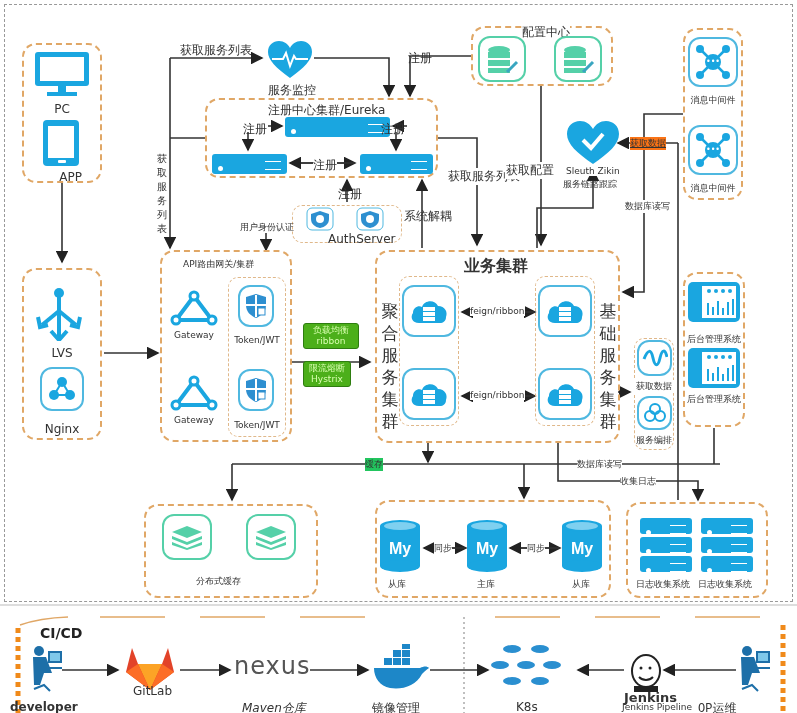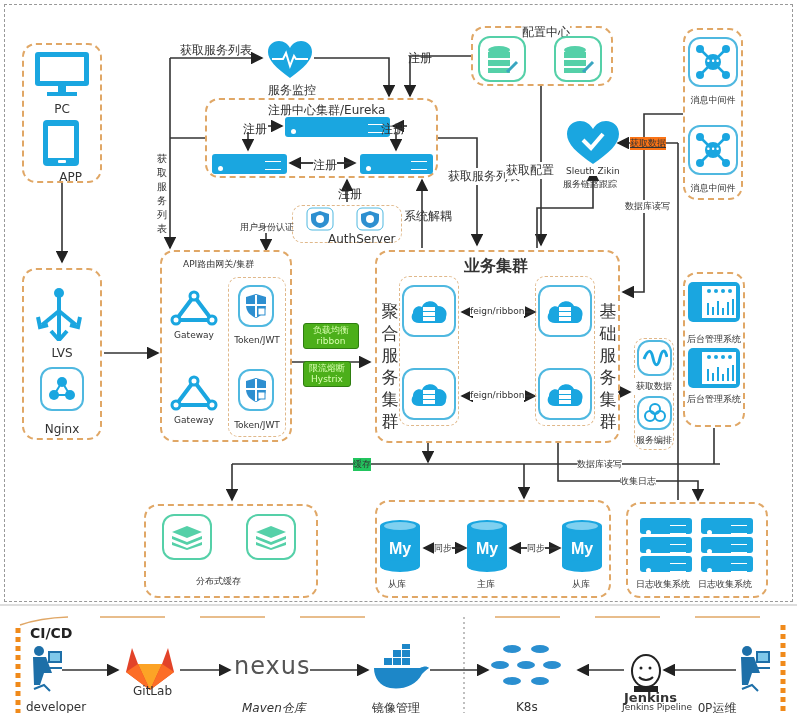--- a/index.html
+++ b/index.html
@@ -422,21 +422,21 @@
       <rect x="20" y="22" width="2" height="12"></rect>
       <rect x="25" y="26" width="2" height="8"></rect>
       <rect x="30" y="20" width="2" height="14"></rect>
       <rect x="35" y="27" width="2" height="7"></rect>
       <rect x="40" y="21" width="2" height="13"></rect>
       <rect x="45" y="18" width="2" height="16"></rect>
     </g>
 </svg>
 <div class="label small" style="left:684px;top:393px;width:60px;">后台管理系统</div>
 
-<div class="label small" style="left:353px;top:458px;background:#22c55e;">缓存</div>
+<div class="label small" style="left:365px;top:458px;background:#22c55e;">缓存</div>
 <div class="label small" style="left:577px;top:458px;background:#fff;">数据库读写</div>
 <div class="label small" style="left:620px;top:475px;background:#fff;">收集日志</div>
 
 <div class="group" style="left:144px;top:504px;width:174px;height:94px;"></div>
 <div class="tile green" style="left:162px;top:514px;width:50px;height:46px;">
   <svg width="34" height="26">
       <g fill="#55d0a8">
         <path d="M17,2 L32,8 L17,14 L2,8 Z"></path>
         <path d="M2,12 L17,18 L32,12 V15 L17,21 L2,15 Z"></path>
         <path d="M2,18 L17,24 L32,18 V21 L17,26 L2,21 Z"></path>
@@ -485,30 +485,30 @@
 <div class="group" style="left:626px;top:502px;width:142px;height:96px;"></div>
 <div class="server-bar" style="left:640px;top:518px;width:52px;height:16px;"></div>
 <div class="server-bar" style="left:640px;top:537px;width:52px;height:16px;"></div>
 <div class="server-bar" style="left:640px;top:556px;width:52px;height:16px;"></div>
 <div class="server-bar" style="left:701px;top:518px;width:52px;height:16px;"></div>
 <div class="server-bar" style="left:701px;top:537px;width:52px;height:16px;"></div>
 <div class="server-bar" style="left:701px;top:556px;width:52px;height:16px;"></div>
 <div class="label small" style="left:636px;top:578px;">日志收集系统</div>
 <div class="label small" style="left:698px;top:578px;">日志收集系统</div>
 
-<div class="ci-title" style="left:30px;top:625px;">CI/CD</div>
+<div class="ci-title" style="left:40px;top:625px;">CI/CD</div>
 <svg class="abs" style="left:30px;top:645px;" width="34" height="48">
   <circle cx="9" cy="6" r="5" fill="#1d6fa8"></circle>
     <path d="M3,12 H16 L22,28 H14 L10,40 H4 Z" fill="#1d6fa8"></path>
   <rect x="18" y="6" width="14" height="12" fill="#1d6fa8"></rect>
     <rect x="20" y="8" width="10" height="8" fill="#7fc8ea"></rect>
   <rect x="14" y="22" width="18" height="2" fill="#1d6fa8"></rect>
     <path d="M4,44 L14,40 L20,46" stroke="#1d6fa8" stroke-width="2" fill="none"></path>
 </svg>
-<div class="label" style="left:26px;top:700px;">developer</div>
+<div class="label" style="left:10px;top:700px;font-weight:bold;">developer</div>
 <svg class="abs" style="left:124px;top:644px;" width="52" height="48">
   <path d="M26,46 L2,28 L8,4 L14,20 H38 L44,4 L50,28 Z" fill="#e24329"></path>
   <path d="M26,46 L14,20 H38 Z" fill="#fca326"></path>
     <path d="M2,28 L14,20 L26,46 Z" fill="#fc6d26"></path>
     <path d="M50,28 L38,20 L26,46 Z" fill="#fc6d26"></path>
 </svg>
 <div class="label" style="left:133px;top:684px;">GitLab</div>
 <div class="abs" style="left:234px;top:652px;font-size:24px;color:#555;letter-spacing:1px;">nexus</div>
 <div class="label" style="left:242px;top:700px;font-style:italic;">Maven仓库</div>
 <svg class="abs" style="left:372px;top:644px;" width="58" height="46">

